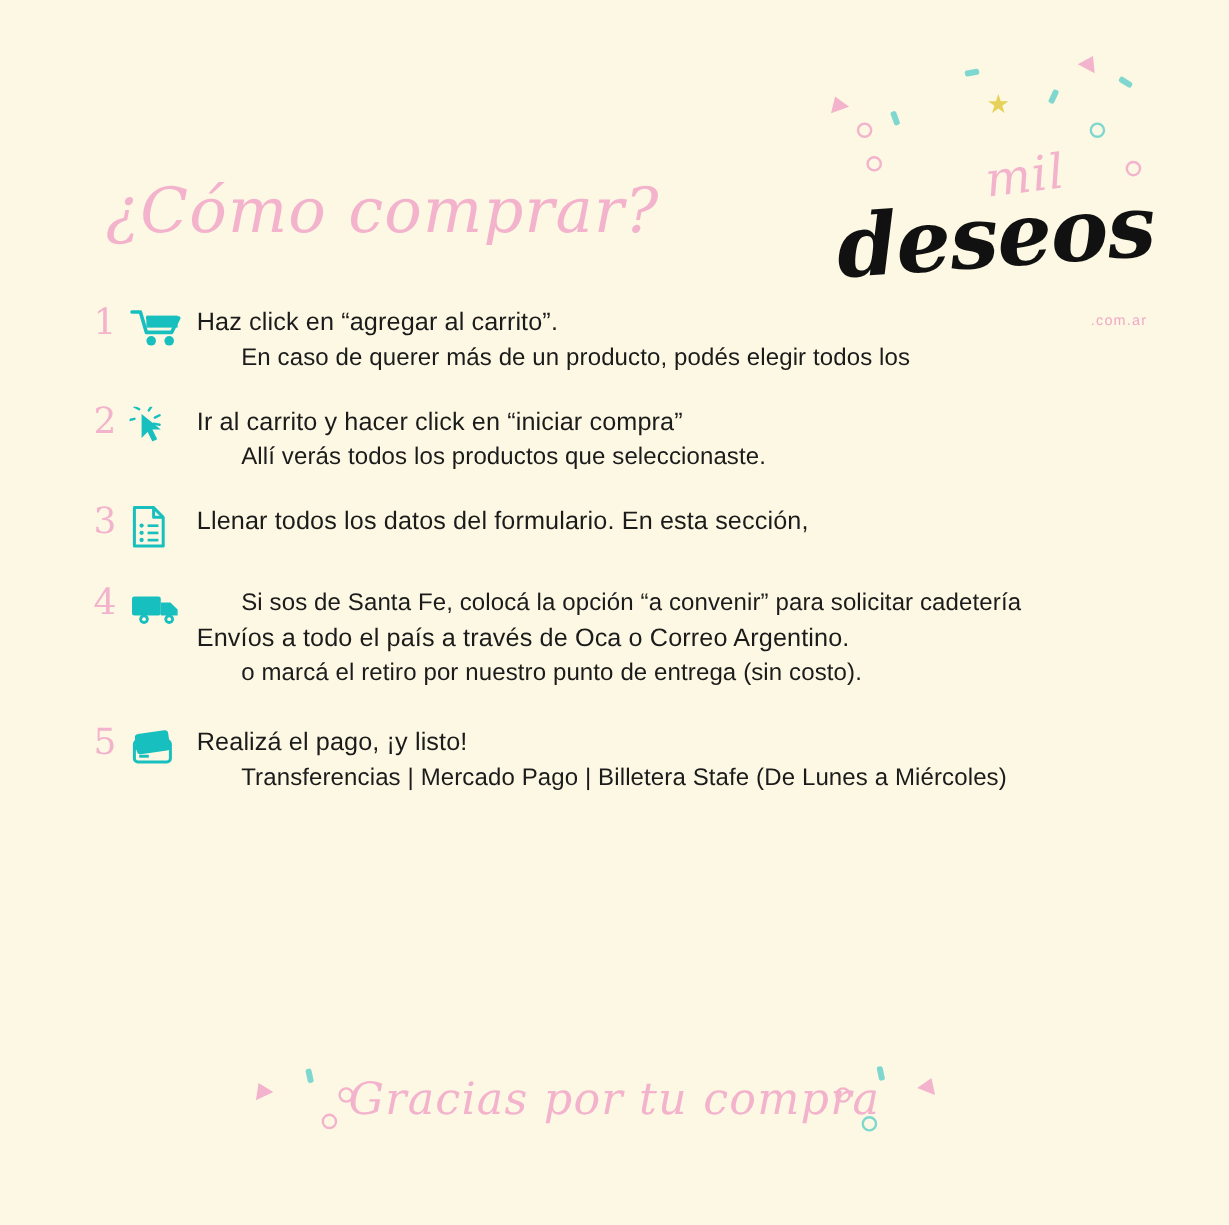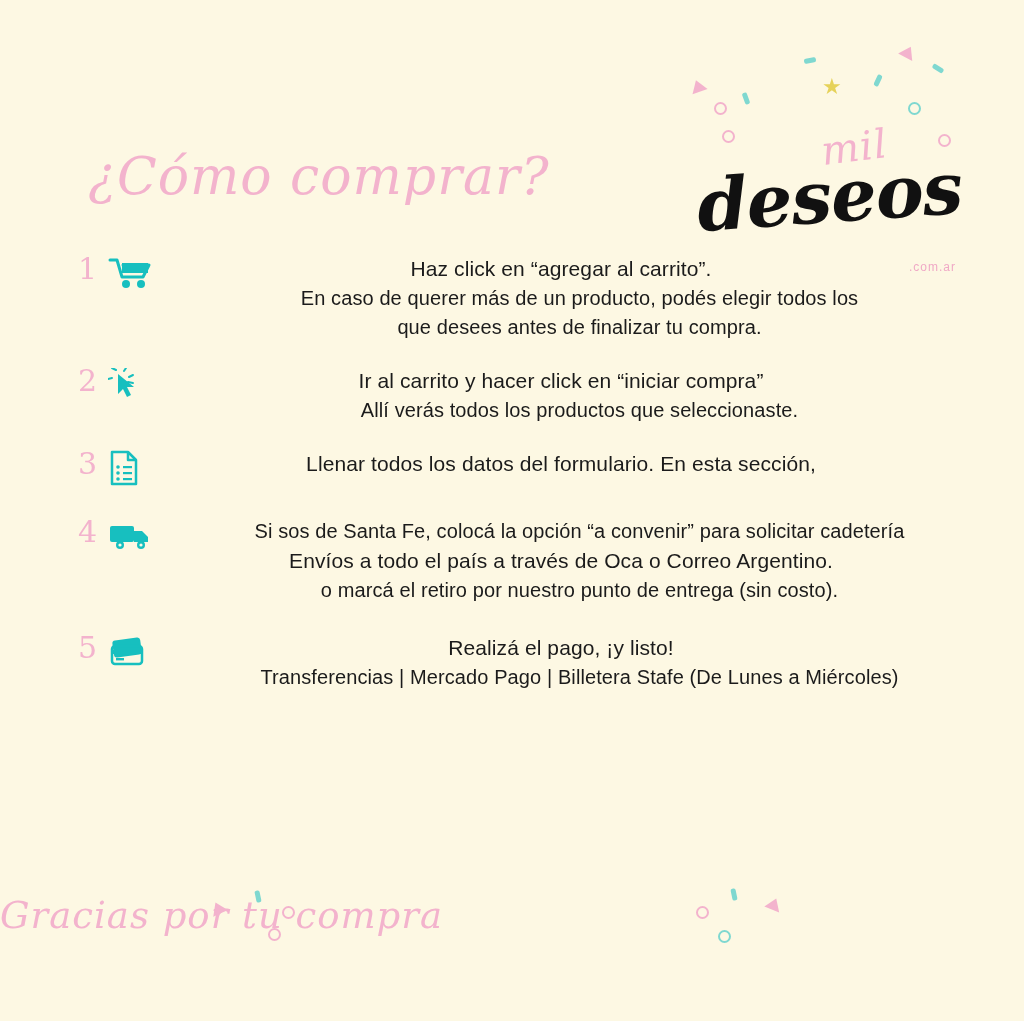--- a/index.html
+++ b/index.html
@@ -140,21 +140,20 @@
     align-items: center;
     justify-content: flex-start;
     padding-top: 2px;
   }
   .step-icon svg {
     display: block;
   }
   .step-body {
     flex: 1 1 auto;
     padding-top: 2px;
-    text-align: center;
   }
   .step-line {
     font-family: "Liberation Sans", sans-serif;
     font-size: 21px;
     color: #1b1b1b;
     line-height: 30px;
     letter-spacing: 0.1px;
     white-space: nowrap;
   }
   .step-line.sub {
@@ -169,20 +168,21 @@
     left: 0;
     right: 0;
     top: 880px;
     height: 90px;
   }
   .footer-text {
     position: absolute;
     left: 0;
     right: 0;
     top: 14px;
+    text-align: center;
     font-family: "DejaVu Serif", serif;
     font-style: italic;
     font-size: 37px;
     color: #f3b3cd;
     letter-spacing: 1px;
   }
 </style>
 </head>
 <body>
 
@@ -216,21 +216,20 @@
         <svg width="46" height="34" viewBox="0 0 46 34" aria-hidden="true">
           <path d="M2 4 h7 l5 17 h21 l6 -12 h-26" fill="none" stroke="#17bfbf" stroke-width="3" stroke-linecap="round" stroke-linejoin="round"></path>
           <rect x="14" y="7" width="26" height="10" fill="#17bfbf"></rect>
           <circle cx="18" cy="28" r="4" fill="#17bfbf"></circle>
           <circle cx="33" cy="28" r="4" fill="#17bfbf"></circle>
         </svg>
       </div>
       <div class="step-body">
         <div class="step-line">Haz click en “agregar al carrito”.</div>
         <div class="step-line sub">En caso de querer más de un producto, podés elegir todos los</div>
-        <div class="step-line sub">que desees antes de finalizar tu compra.</div>
       </div>
     </div>
 
     <div class="step" style="margin-top:22px;">
       <div class="step-num">2</div>
       <div class="step-icon">
         <svg width="40" height="34" viewBox="0 0 40 34" aria-hidden="true">
           <path d="M10 6 L10 26 L15 21 L19 29 L23 27 L19 19 L26 19 Z" fill="#17bfbf"></path>
           <path d="M8 2 L4 0" stroke="#17bfbf" stroke-width="2" stroke-linecap="round"></path>
           <path d="M16 3 L18 0" stroke="#17bfbf" stroke-width="2" stroke-linecap="round"></path>

